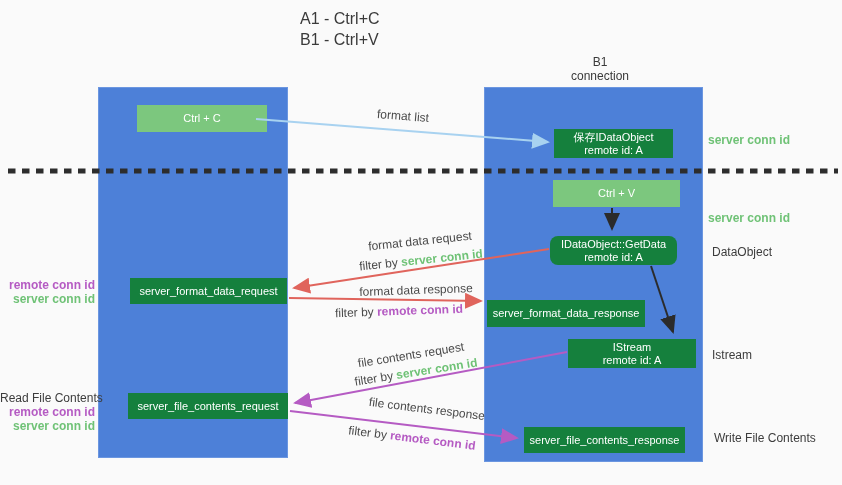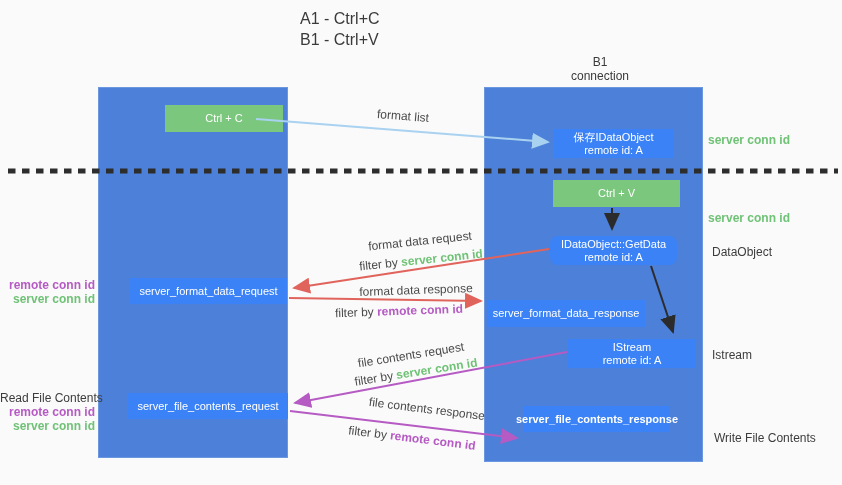--- a/index.html
+++ b/index.html
@@ -8,21 +8,21 @@
   .title{position:absolute;left:300px;top:8px;width:220px;text-align:left;
          font-size:16px;line-height:21px;color:#3a3a3a;}
   .lifeline-header{position:absolute;width:130px;text-align:center;
          font-size:12px;line-height:14px;color:#3a3a3a;top:55px;}
   .lifeline{position:absolute;top:87px;background:#4d80d8;
             border:1px solid #6b96e0;box-sizing:border-box;}
   .node{position:absolute;display:flex;flex-direction:column;align-items:center;
         justify-content:center;color:#fff;font-size:11px;line-height:13px;
         text-align:center;white-space:nowrap;z-index:4;box-sizing:border-box;}
   .green-box{background:#7cc77e;}
-  .orange-box{background:#3b82f6;}
+  .orange-box{background:#15803d;}
   svg.overlay{position:absolute;left:0;top:0;z-index:5;pointer-events:none;}
   .lbl{position:absolute;transform:translate(-50%,-50%) rotate(var(--rot,0deg));
        white-space:nowrap;font-size:12px;color:#4a4a4a;z-index:6;}
   .key-green{color:#6fc276;font-weight:bold;}
   .key-purple{color:#b55bc3;font-weight:bold;}
   .side{position:absolute;font-size:12px;line-height:14px;white-space:nowrap;z-index:6;}
   .side.plain{color:#3c3c3c;}
   .side.green{color:#6fc276;font-weight:bold;}
   .side.purple{color:#b55bc3;font-weight:bold;}
   .left-group{position:absolute;left:0;width:95px;text-align:right;z-index:6;
@@ -44,21 +44,21 @@
     <div>format</div>
   </div>
   <div class="lifeline-header" style="left:535px;">
     <div>B1</div>
     <div>connection</div>
   </div>
 
   <div class="lifeline" style="left:98px;width:190px;height:371px;"></div>
   <div class="lifeline" style="left:484px;width:219px;height:375px;"></div>
 
-  <div class="node green-box" style="left:137px;top:105px;width:118px;height:27px;margin-left:28px;">
+  <div class="node green-box" style="left:137px;top:105px;width:130px;height:27px;">
     <div>Ctrl + C</div>
   </div>
 
   <div class="node orange-box" style="left:554px;top:129px;width:119px;height:29px;">
     <div>保存IDataObject</div>
     <div>remote id: A</div>
   </div>
 
   <div class="node green-box" style="left:553px;top:180px;width:127px;height:27px;">
     <div>Ctrl + V</div>
@@ -79,21 +79,21 @@
 
   <div class="node orange-box" style="left:568px;top:339px;width:128px;height:29px;">
     <div>IStream</div>
     <div>remote id: A</div>
   </div>
 
   <div class="node orange-box" style="left:128px;top:393px;width:160px;height:26px;">
     <div>server_file_contents_request</div>
   </div>
 
-  <div class="node orange-box" style="left:524px;top:406px;width:146px;height:26px;font-weight:bold;">
+  <div class="node orange-box" style="left:524px;top:427px;width:161px;height:26px;">
     <div>server_file_contents_response</div>
   </div>
 
   <svg class="overlay" width="842" height="485" viewBox="0 0 842 485">
     <defs>
       <marker id="ah-blue" markerWidth="10" markerHeight="8" refX="8" refY="4" orient="auto">
         <path d="M0,0 L9,4 L0,8 Z" fill="#a8d2f0"></path>
       </marker>
       <marker id="ah-black" markerWidth="10" markerHeight="8" refX="8" refY="4" orient="auto">
         <path d="M0,0 L9,4 L0,8 Z" fill="#2b2b2b"></path>

